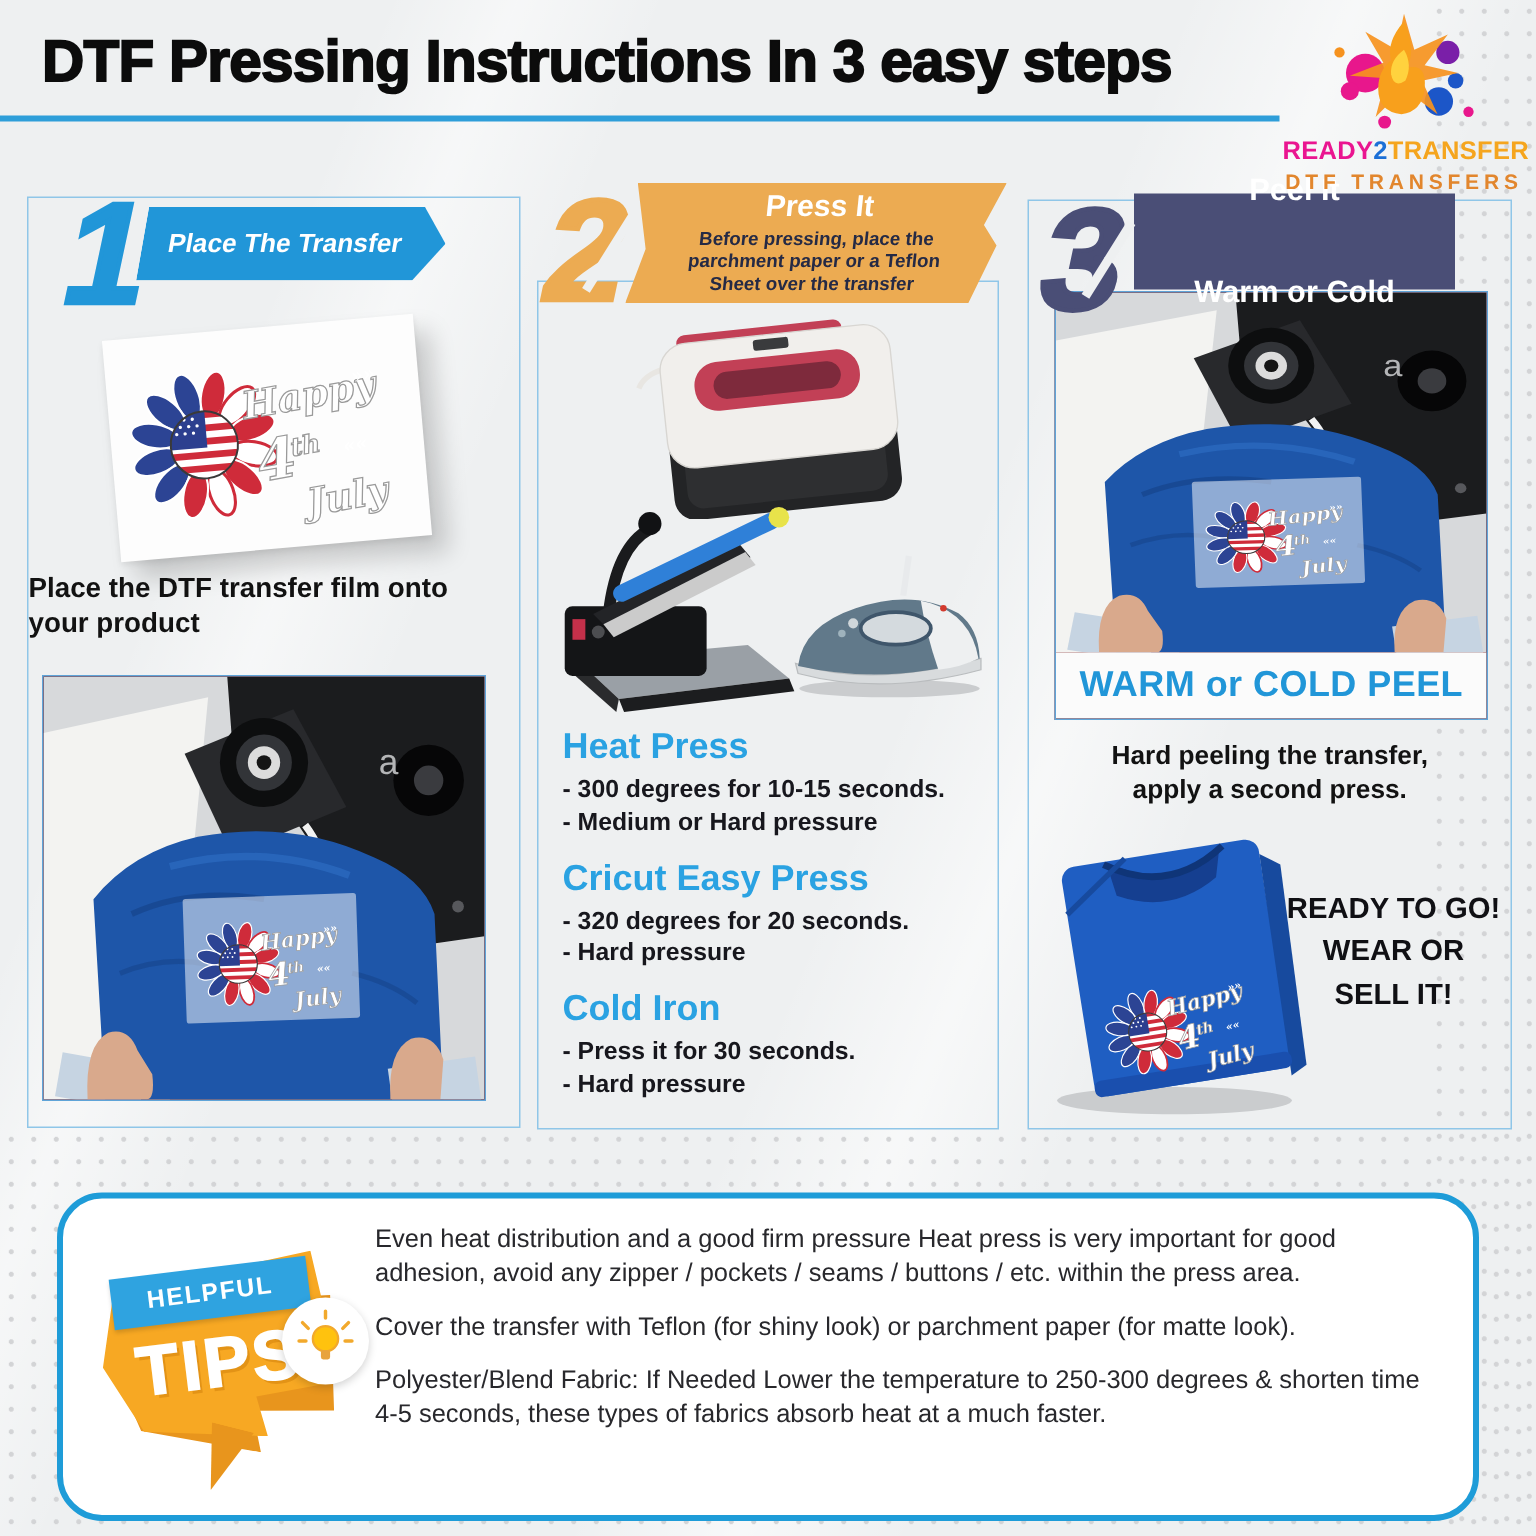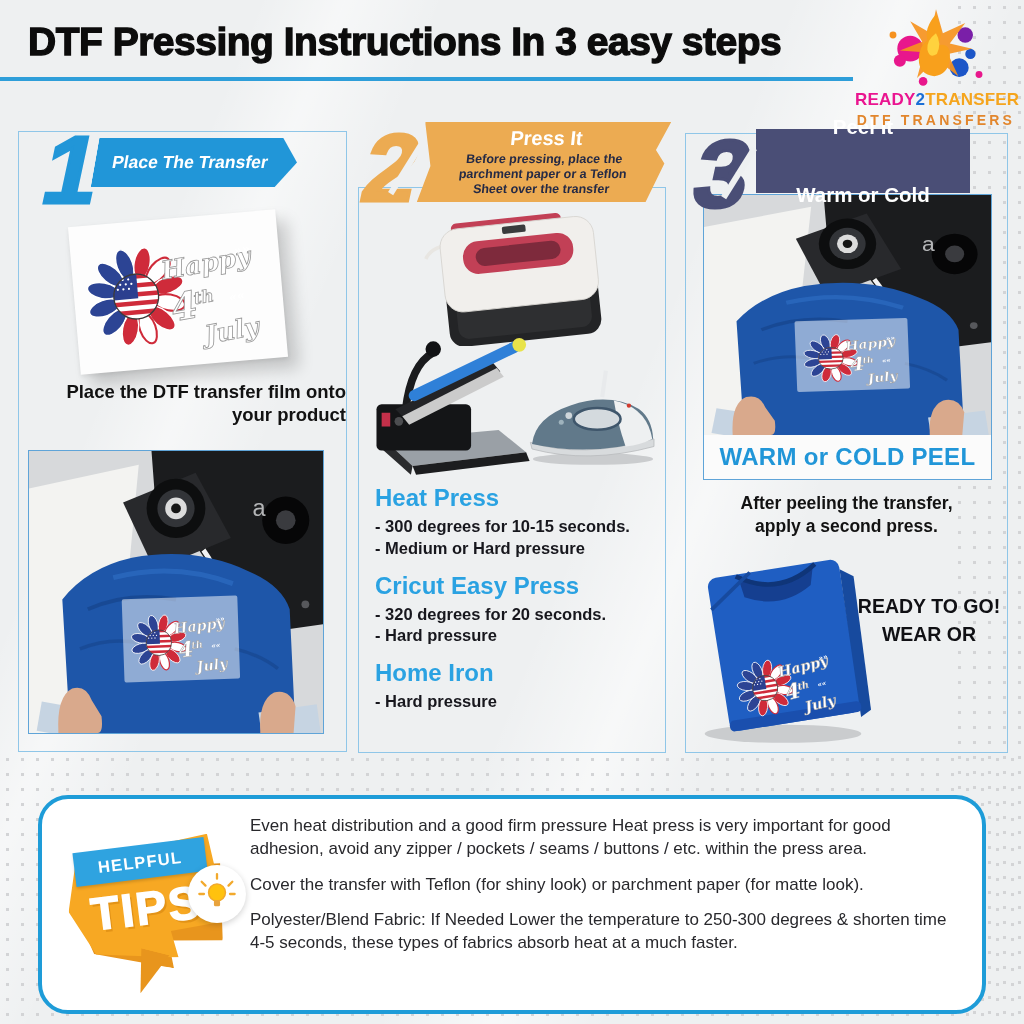--- a/index.html
+++ b/index.html
@@ -54,21 +54,21 @@
   .ribbon2 .r2-title { color:#fff; font-size:20px; font-weight:bold; }
   .ribbon2 .r2-sub { width:204px; text-align:center; font-size:12.5px; font-weight:bold;
     color:#252a45; line-height:1.18; margin-top:2px; }
   .banner3 { position:absolute; left:70px; top:-5px; width:214px; height:64px; background:#4a4e76;
     display:flex; flex-direction:column; align-items:center; justify-content:center; z-index:2;gap:43px; }
   .banner3 div { color:#fff; font-size:20.5px; font-weight:bold; line-height:1.2; }
 
   .film { position:absolute; left:55px; top:86px; width:208px; height:148px; background:#fdfdfd;
     transform:rotate(-5deg); box-shadow:10px 12px 16px rgba(0,0,0,.18), 0 2px 4px rgba(0,0,0,.08);
     display:flex; align-items:center; justify-content:center; z-index:2; }
-  .caption1 { position:absolute; left:0; top:248px; width:100%; text-align:right;
+  .caption1 { position:absolute; left:0; top:248px; width:100%; text-align:left;
     font-size:18.5px; font-weight:bold; color:#121212; line-height:1.25; }
   .caption1 span { display:inline-block; max-width:292px; }
   .photo-frame { position:absolute; border:1.6px solid #5fa4d8; background:#7f1d1d; overflow:hidden; }
   .pf1 { left:9px; top:318px; width:296px; height:284px; }
 
   .equip { position:absolute; }
   .easypress { left:56px; top:22px; width:214px; height:136px; }
   .clamshell { left:2px;  top:138px; width:172px; height:152px; }
   .iron      { left:163px; top:172px; width:142px; height:112px; }
   .methods { position:absolute; left:16px; top:296px; width:282px; }
@@ -337,48 +337,50 @@
         <div class="method-name">Heat Press</div>
         <div class="method-line">- 300 degrees for 10-15 seconds.</div>
         <div class="method-line">- Medium or Hard pressure</div>
       </div>
       <div class="method">
         <div class="method-name">Cricut Easy Press</div>
         <div class="method-line">- 320 degrees for 20 seconds.</div>
         <div class="method-line">- Hard pressure</div>
       </div>
       <div class="method">
-        <div class="method-name">Home Iron</div>
+        <div class="method-name">Cold Iron</div>
+        <div class="method-line">- Press it for 30 seconds.</div>
         <div class="method-line">- Hard pressure</div>
       </div>
     </div>
   </section>
 
   <section class="panel" id="panel3">
     <div class="step-num num3">3</div>
     <div class="num-slash slash3"></div>
     <div class="banner3">
       <div>Peel It</div>
       <div>Warm or Cold</div>
     </div>
     <div class="photo-frame pf3">
       <svg class="photo3" viewBox="0 0 300 285" preserveAspectRatio="none">
           <use href="#photo-scene"></use>
         </svg>
       <div class="peel-label">WARM or COLD PEEL</div>
     </div>
-    <div class="caption3"><span>After peeling the transfer, apply a second press.</span></div>
+    <div class="caption3"><span>Hard peeling the transfer, apply a second press.</span></div>
     <div class="folded">
       <svg viewBox="0 0 200 225" width="100%" height="100%">
           <use href="#folded-shirt"></use>
         </svg>
     </div>
     <div class="ready">
       <div>READY TO GO!</div>
       <div>WEAR OR</div>
+      <div>SELL IT!</div>
     </div>
   </section>
 
   <section class="tips-box">
     <div class="tips-badge">
       <div class="badge-bubble-back"></div>
       <div class="badge-bubble"></div>
       <div class="badge-tail"></div>
       <div class="badge-ribbon">
           <span>HELPFUL</span>

